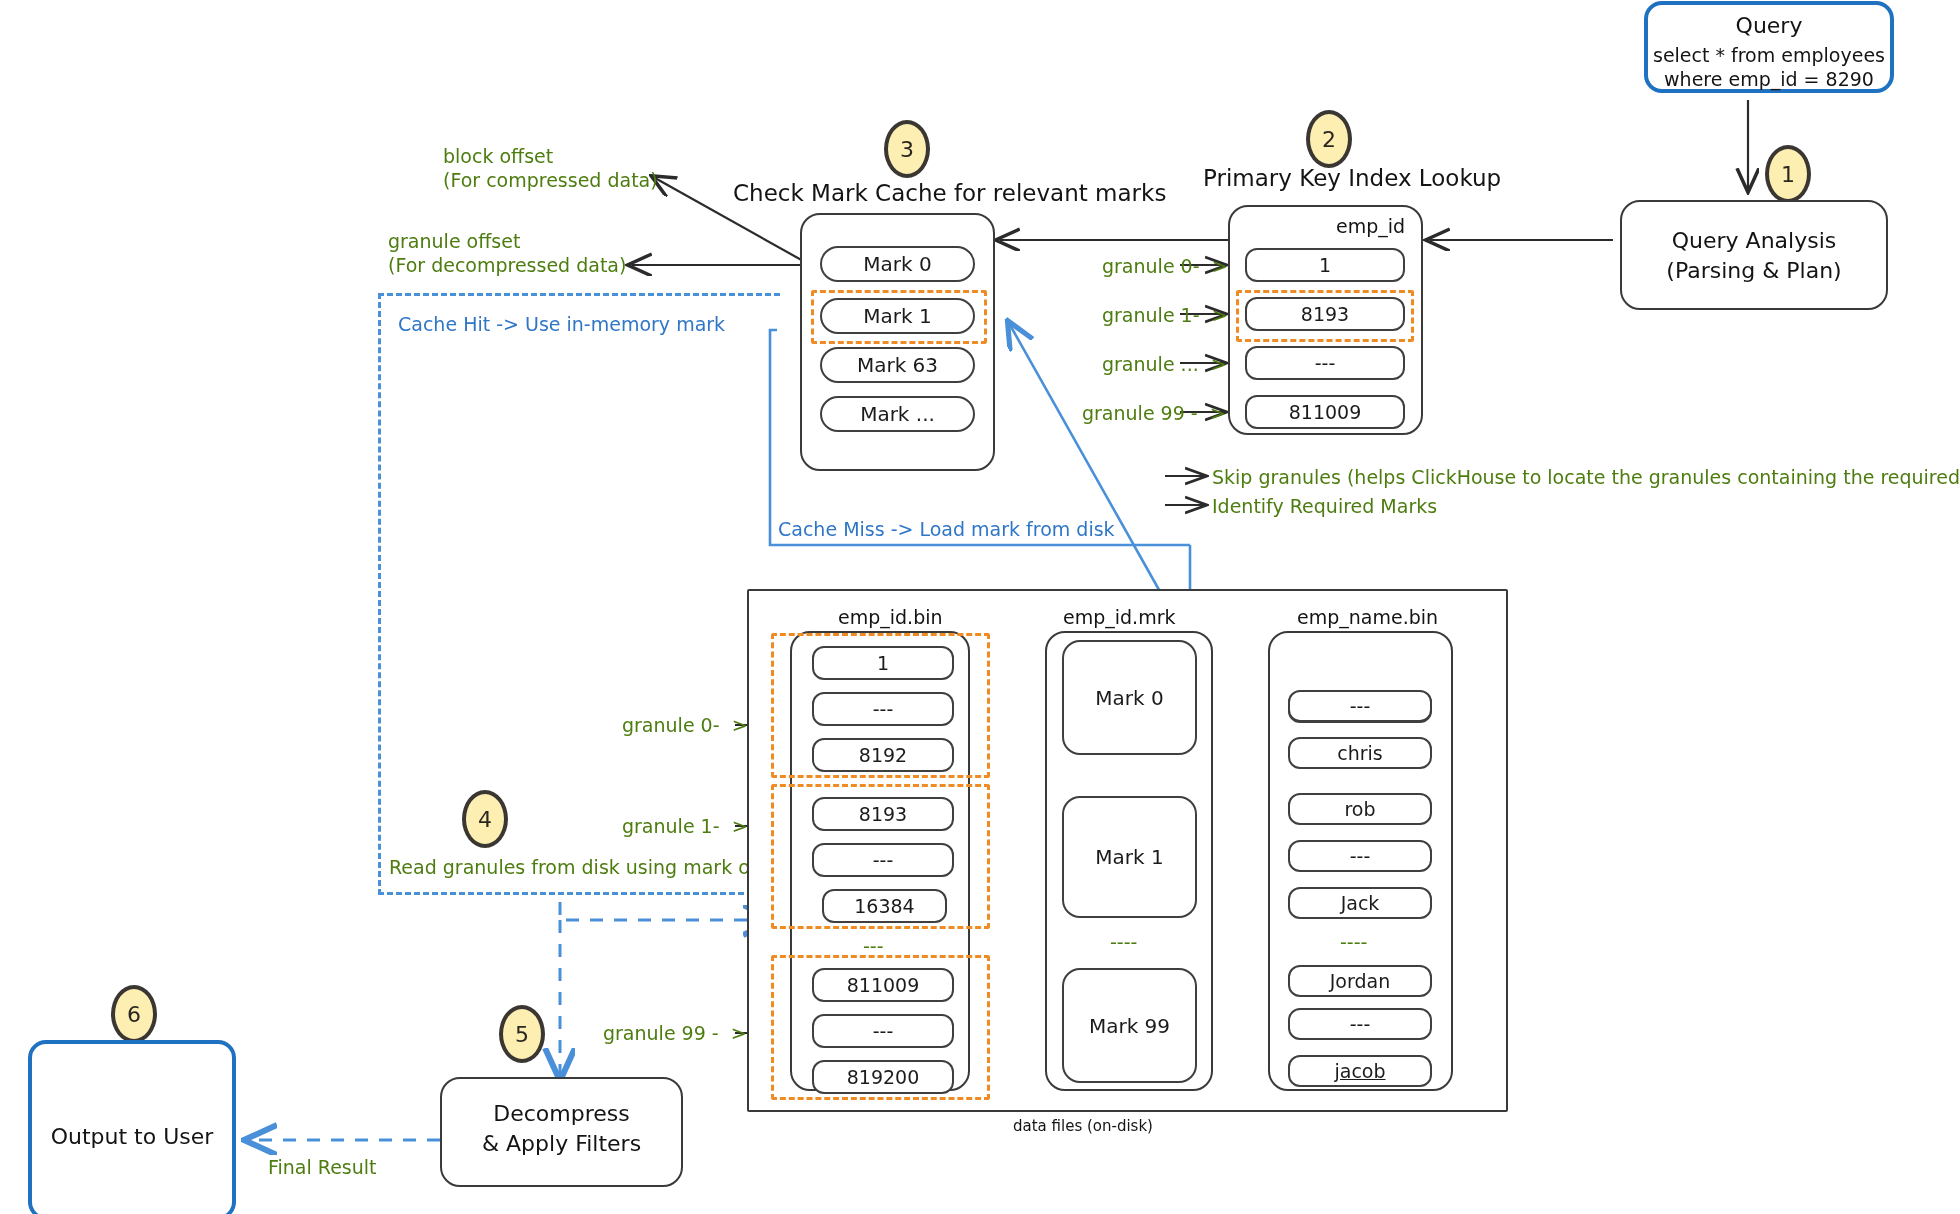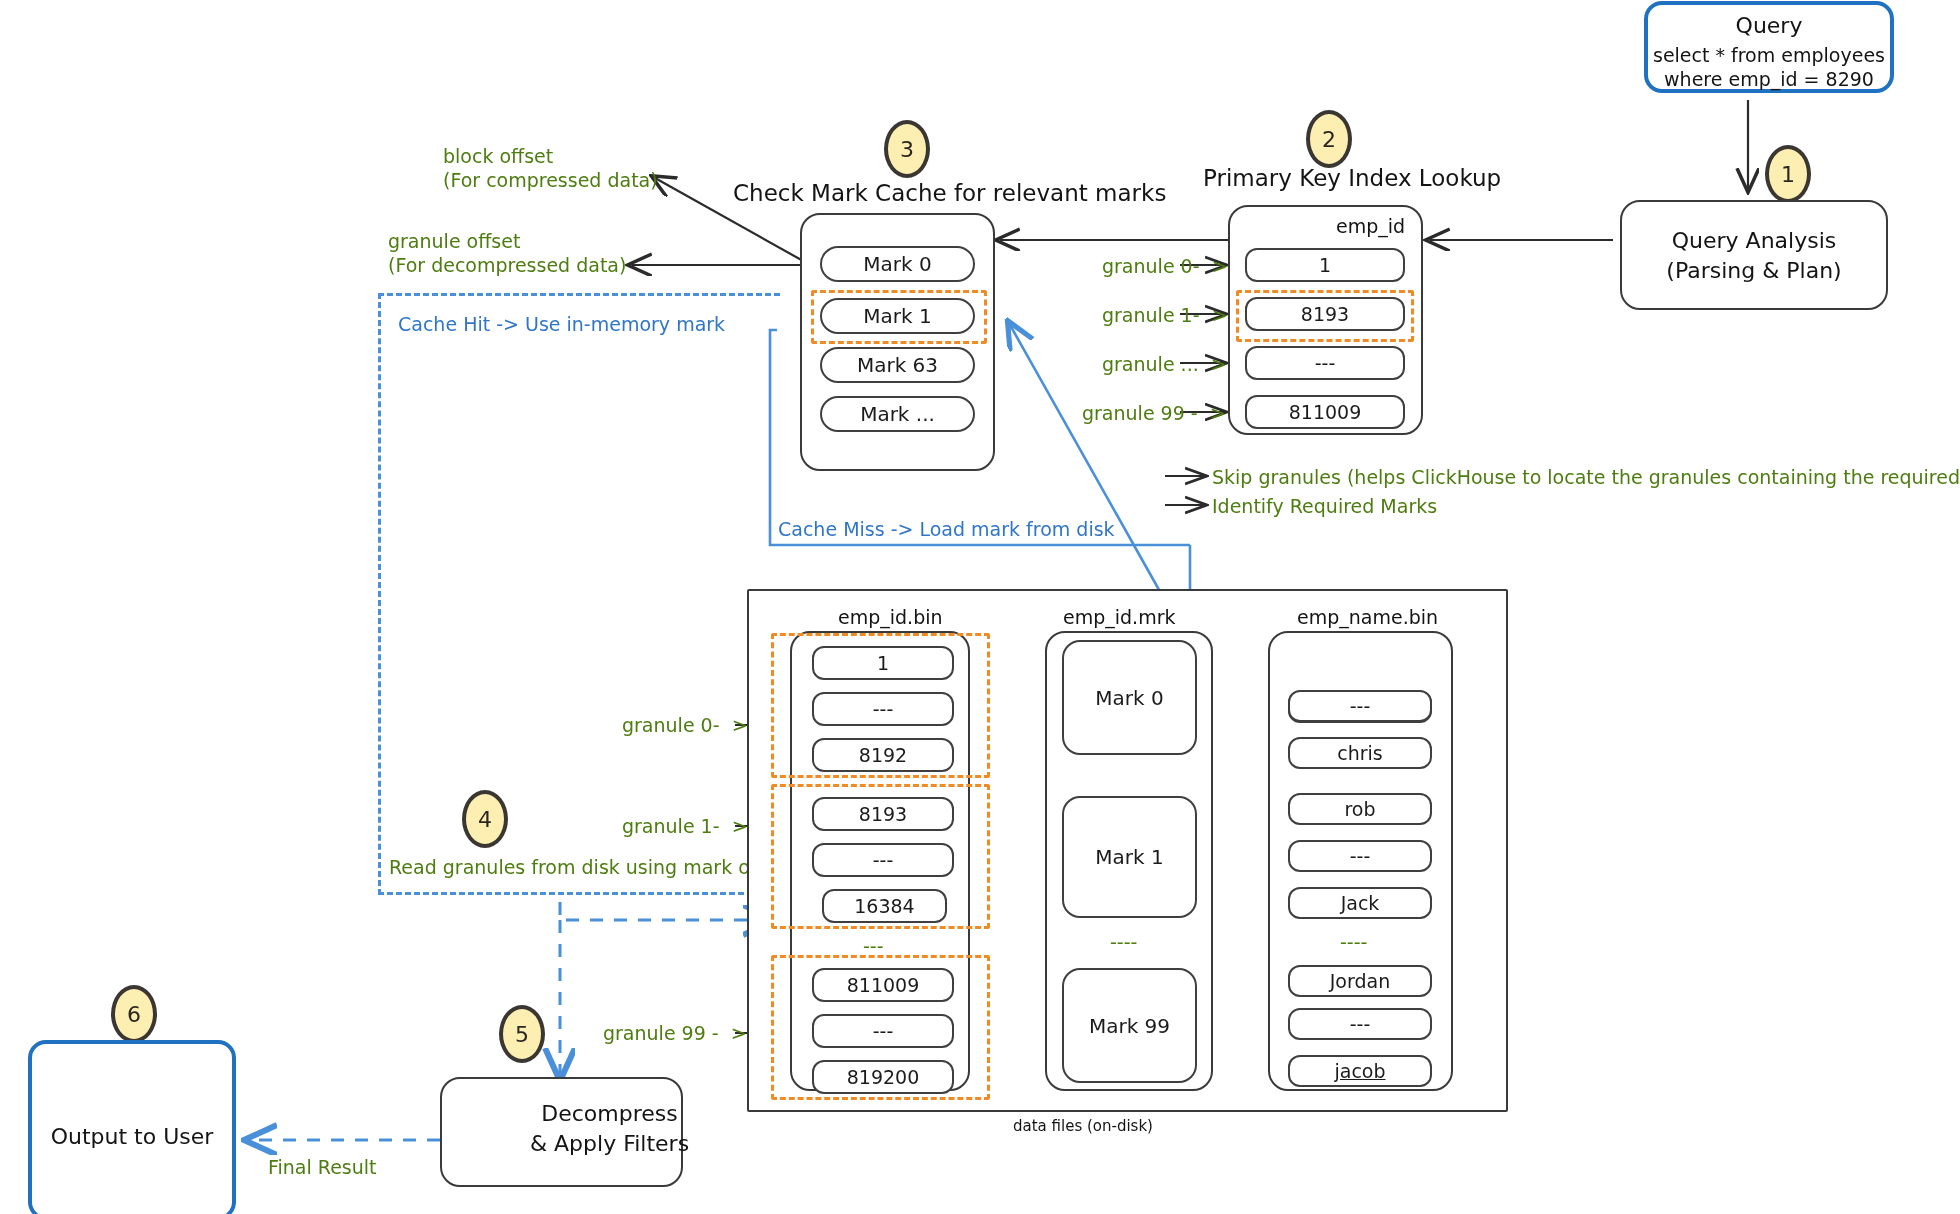--- a/index.html
+++ b/index.html
@@ -202,21 +202,21 @@
   <div class="cellbox" style="left:1288px;top:840px;width:144px;height:32px;">---</div>
   <div class="cellbox" style="left:1288px;top:887px;width:144px;height:32px;">Jack</div>
   <div class="lbl" style="left:1340px;top:930px;">----</div>
   <div class="cellbox" style="left:1288px;top:965px;width:144px;height:32px;">Jordan</div>
   <div class="cellbox" style="left:1288px;top:1008px;width:144px;height:32px;">---</div>
   <div class="cellbox" style="left:1288px;top:1055px;width:144px;height:32px;text-decoration:underline;">jacob</div>
 
   <div class="step" style="left:499px;top:1005px;">
     <span>5</span>
   </div>
-  <div class="rbox" style="left:440px;top:1077px;width:243px;height:110px;padding-left:48px;">
+  <div class="rbox" style="left:440px;top:1077px;width:243px;height:110px;">
     <div class="boxtext" style="top:20px;">Decompress</div>
     <div class="boxtext" style="top:50px;">&amp; Apply Filters</div>
   </div>
 
   <div class="step" style="left:111px;top:985px;">
     <span>6</span>
   </div>
   <div class="rbox blue" style="left:28px;top:1040px;width:208px;height:180px;">
     <div class="boxtext" style="top:78px;">Output to User</div>
   </div>

